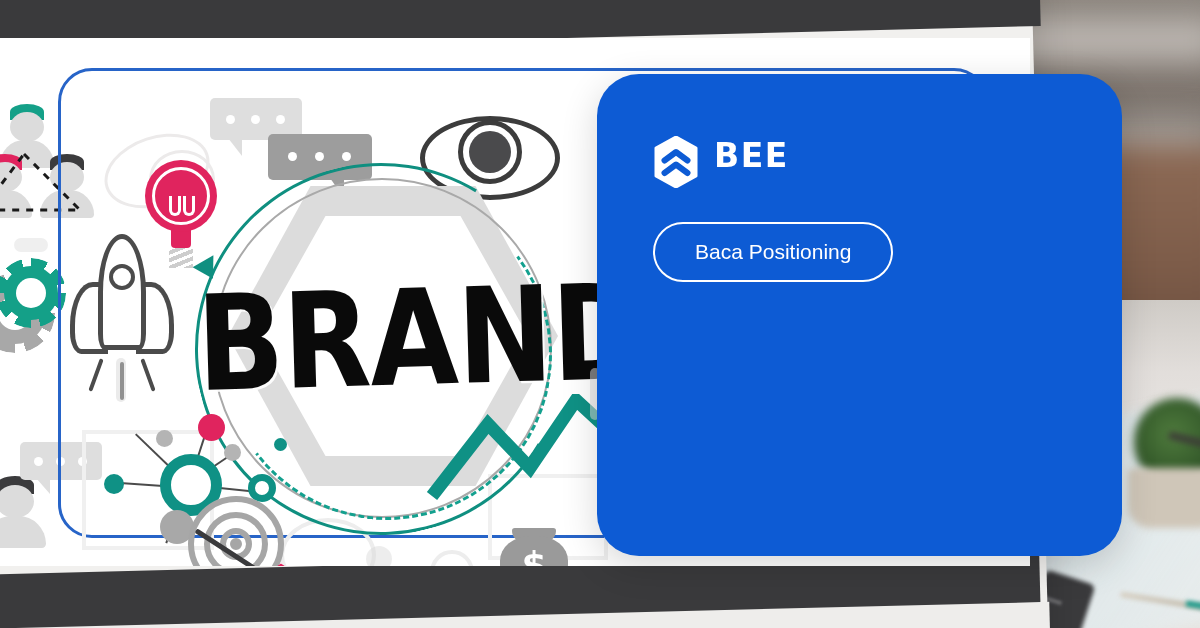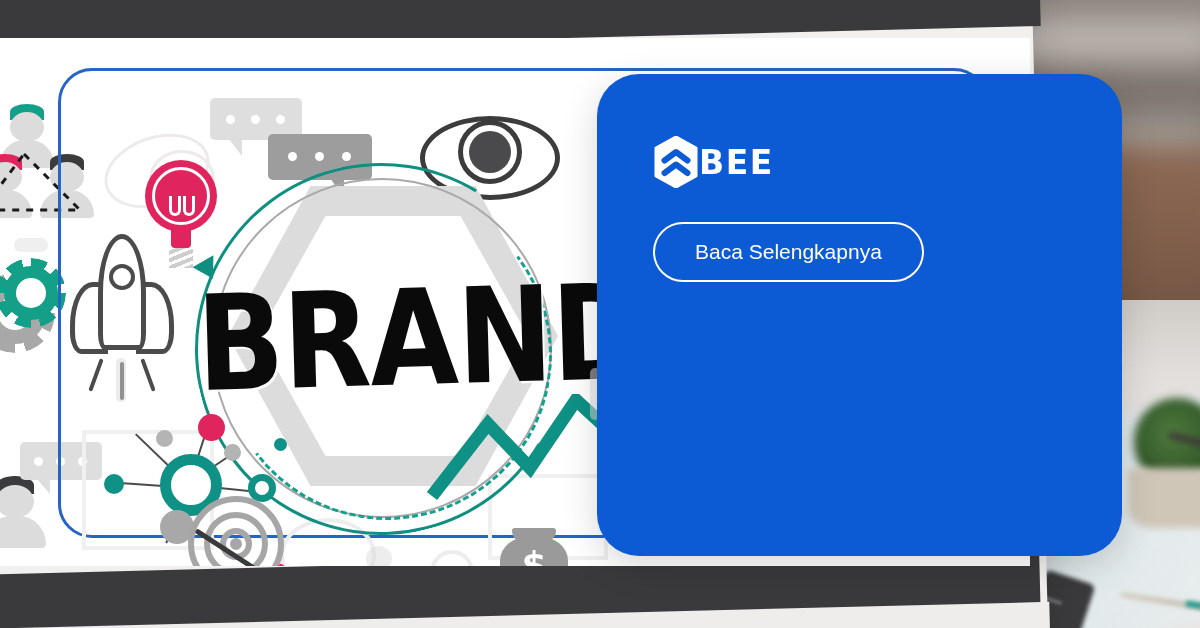--- a/index.html
+++ b/index.html
@@ -318,21 +318,21 @@
   .faint-circ { position:absolute; border:4px solid #ededed; border-radius:50%; }
   .gray-pill { position:absolute; background:#d8d8d8; border-radius:20px; }
 
   
   .card {
     position:absolute; left:597px; top:74px; width:525px; height:482px;
     background:#0d5bd4; border-radius:42px;
     padding:62px 56px 0 56px;
     box-shadow:0 10px 36px rgba(0,0,0,.16);
   }
-  .brandrow { display:flex; align-items:center; }
+  .brandrow { display:flex; align-items:flex-start; gap:15px; }
   .logo-mark { width:46px; height:52px; display:block; flex:0 0 auto; }
   .logo-text {
     color:#ffffff; font-size:33px; font-weight:700;
     letter-spacing:1.5px; font-family:"DejaVu Sans", sans-serif;
   }
   .headline {
     margin-top:34px;
     color:#ffffff; font-size:40px; font-weight:700;
     line-height:54px; letter-spacing:-.2px;
     font-family:"DejaVu Sans", sans-serif;
@@ -521,16 +521,16 @@
     <div class="brandrow">
       <svg class="logo-mark" viewBox="0 0 46 52">
         <path d="M23 1 L43 12 L43 40 L23 51 L3 40 L3 12 Z" fill="#ffffff" stroke="#ffffff" stroke-width="3" stroke-linejoin="round"></path>
         <path d="M11.5 24.5 L23 16 L34.5 24.5" fill="none" stroke="#0d5bd4" stroke-width="6" stroke-linecap="round" stroke-linejoin="round"></path>
         <path d="M11.5 37 L23 28.5 L34.5 37" fill="none" stroke="#0d5bd4" stroke-width="6" stroke-linecap="round" stroke-linejoin="round"></path>
       </svg>
       <span class="logo-text">BEE</span>
     </div>
 
 
-    <div class="cta">Baca Selengkapnya</div>
+    <div class="cta">Baca Positioning</div>
   </div>
 
 </div>
 
 </body></html>

